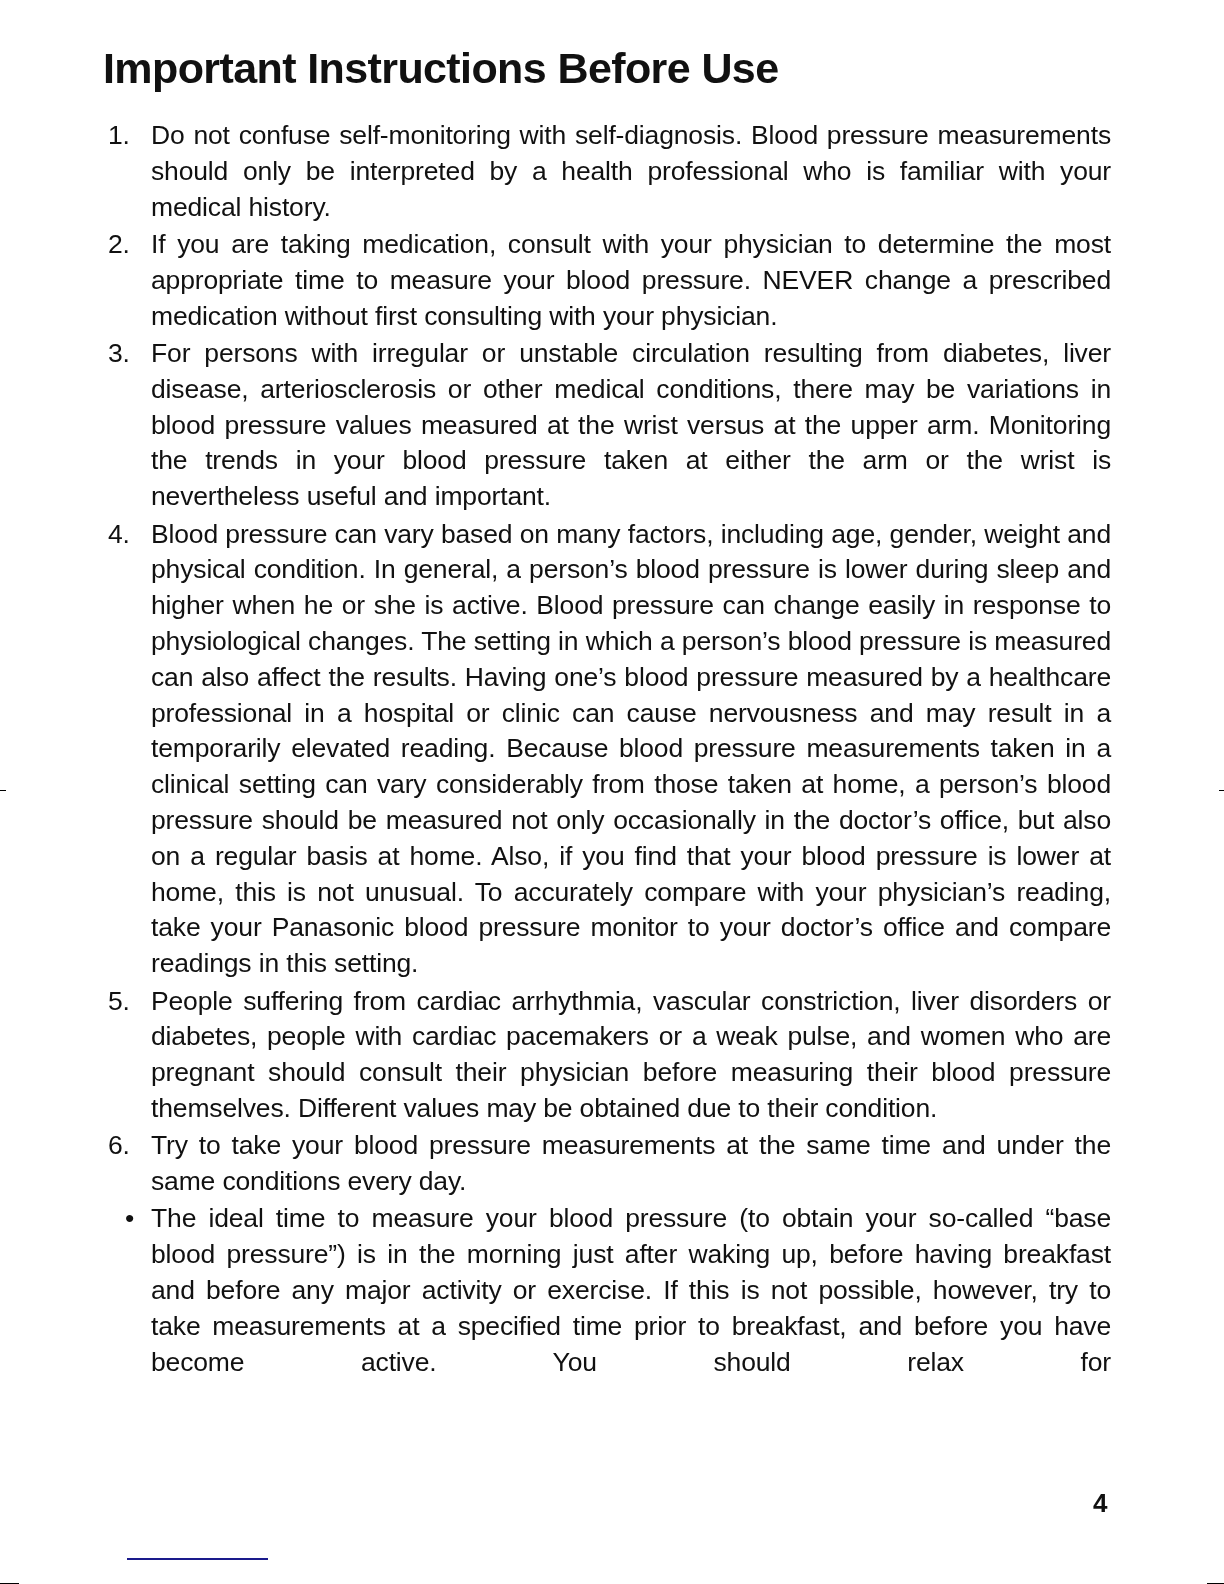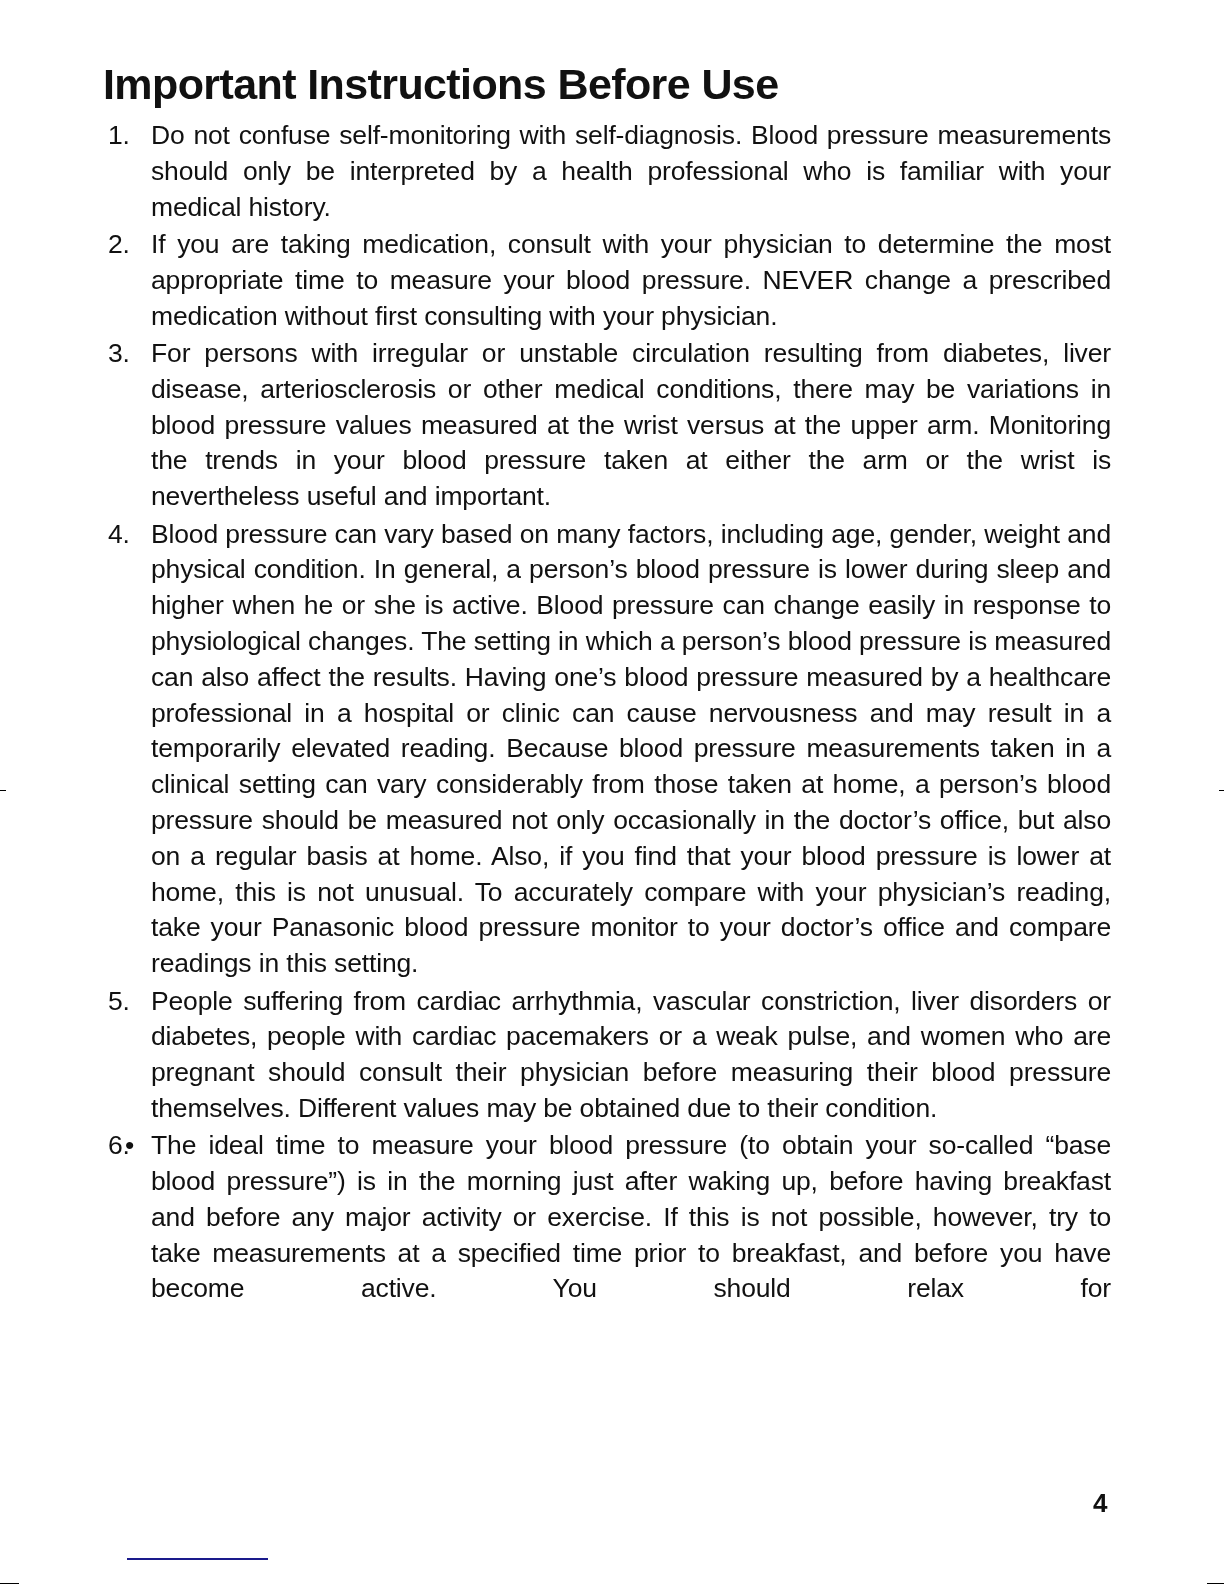--- a/index.html
+++ b/index.html
@@ -1,18 +1,18 @@
 <!DOCTYPE html>
 <html><head>
   <meta charset="utf-8">
   <style>
     html, body { margin: 0; padding: 0; background: #ffffff; }
     body { width: 1224px; height: 1584px; position: relative; overflow: hidden;
            font-family: "Liberation Sans", sans-serif; color: #111111; }
-    .title { position: absolute; left: 103px; top: 58px; font-size: 43px; font-weight: bold;
+    .title { position: absolute; left: 103px; top: 42px; font-size: 43px; font-weight: bold;
              letter-spacing: -0.6px; margin: 0; line-height: 52px; }
     .list { position: absolute; left: 108px; top: 118px; width: 1003px; margin: 0; padding: 0; list-style: none; }
     .item { position: relative; padding-left: 43px; font-size: 26.5px; line-height: 35.8px;
             text-align: justify; text-align-last: left; margin: 0 0 1.6px 0; letter-spacing: -0.15px; }
     .item .num { position: absolute; left: 0; top: 0; }
     .bullet { position: relative; padding-left: 43px; font-size: 26.5px; line-height: 35.8px;
               text-align: justify; letter-spacing: -0.15px; text-align-last: justify; }
     .bullet .dot { position: absolute; left: 17px; top: 0; }
     .page-number { position: absolute; left: 1093px; top: 1488px; font-size: 26px; font-weight: bold; }
     .blue-rule { position: absolute; left: 127px; top: 1558px; width: 141px; height: 2px; background: #1a1a8c; }
@@ -39,20 +39,21 @@
   <li class="item">
     <span class="num">4.</span>
     <span>Blood pressure can vary based on many factors, including age, gender, weight and physical condition. In general, a person’s blood pressure is lower during sleep and higher when he or she is active. Blood pressure can change easily in response to physiological changes. The setting in which a person’s blood pressure is measured can also affect the results. Having one’s blood pressure measured by a healthcare professional in a hospital or clinic can cause nervousness and may result in a temporarily elevated reading. Because blood pressure measurements taken in a clinical setting can vary considerably from those taken at home, a person’s blood pressure should be measured not only occasionally in the doctor’s office, but also on a regular basis at home. Also, if you find that your blood pressure is lower at home, this is not unusual. To accurately compare with your physician’s reading, take your Panasonic blood pressure monitor to your doctor’s office and compare readings in this setting.</span>
   </li>
   <li class="item">
     <span class="num">5.</span>
     <span>People suffering from cardiac arrhythmia, vascular constriction, liver disorders or diabetes, people with cardiac pacemakers or a weak pulse, and women who are pregnant should consult their physician before measuring their blood pressure themselves. Different values may be obtained due to their condition.</span>
   </li>
   <li class="item">
     <span class="num">6.</span>
+    <span>Try to take your blood pressure measurements at the same time and under the same conditions every day.</span>
   </li>
   <li class="bullet">
     <span class="dot">•</span>
     <span>The ideal time to measure your blood pressure (to obtain your so-called “base blood pressure”) is in the morning just after waking up, before having breakfast and before any major activity or exercise. If this is not possible, however, try to take measurements at a specified time prior to breakfast, and before you have become active. You should relax for</span>
   </li>
 </ol>
 
 <div class="page-number">4</div>
 
 <div class="blue-rule"></div>

